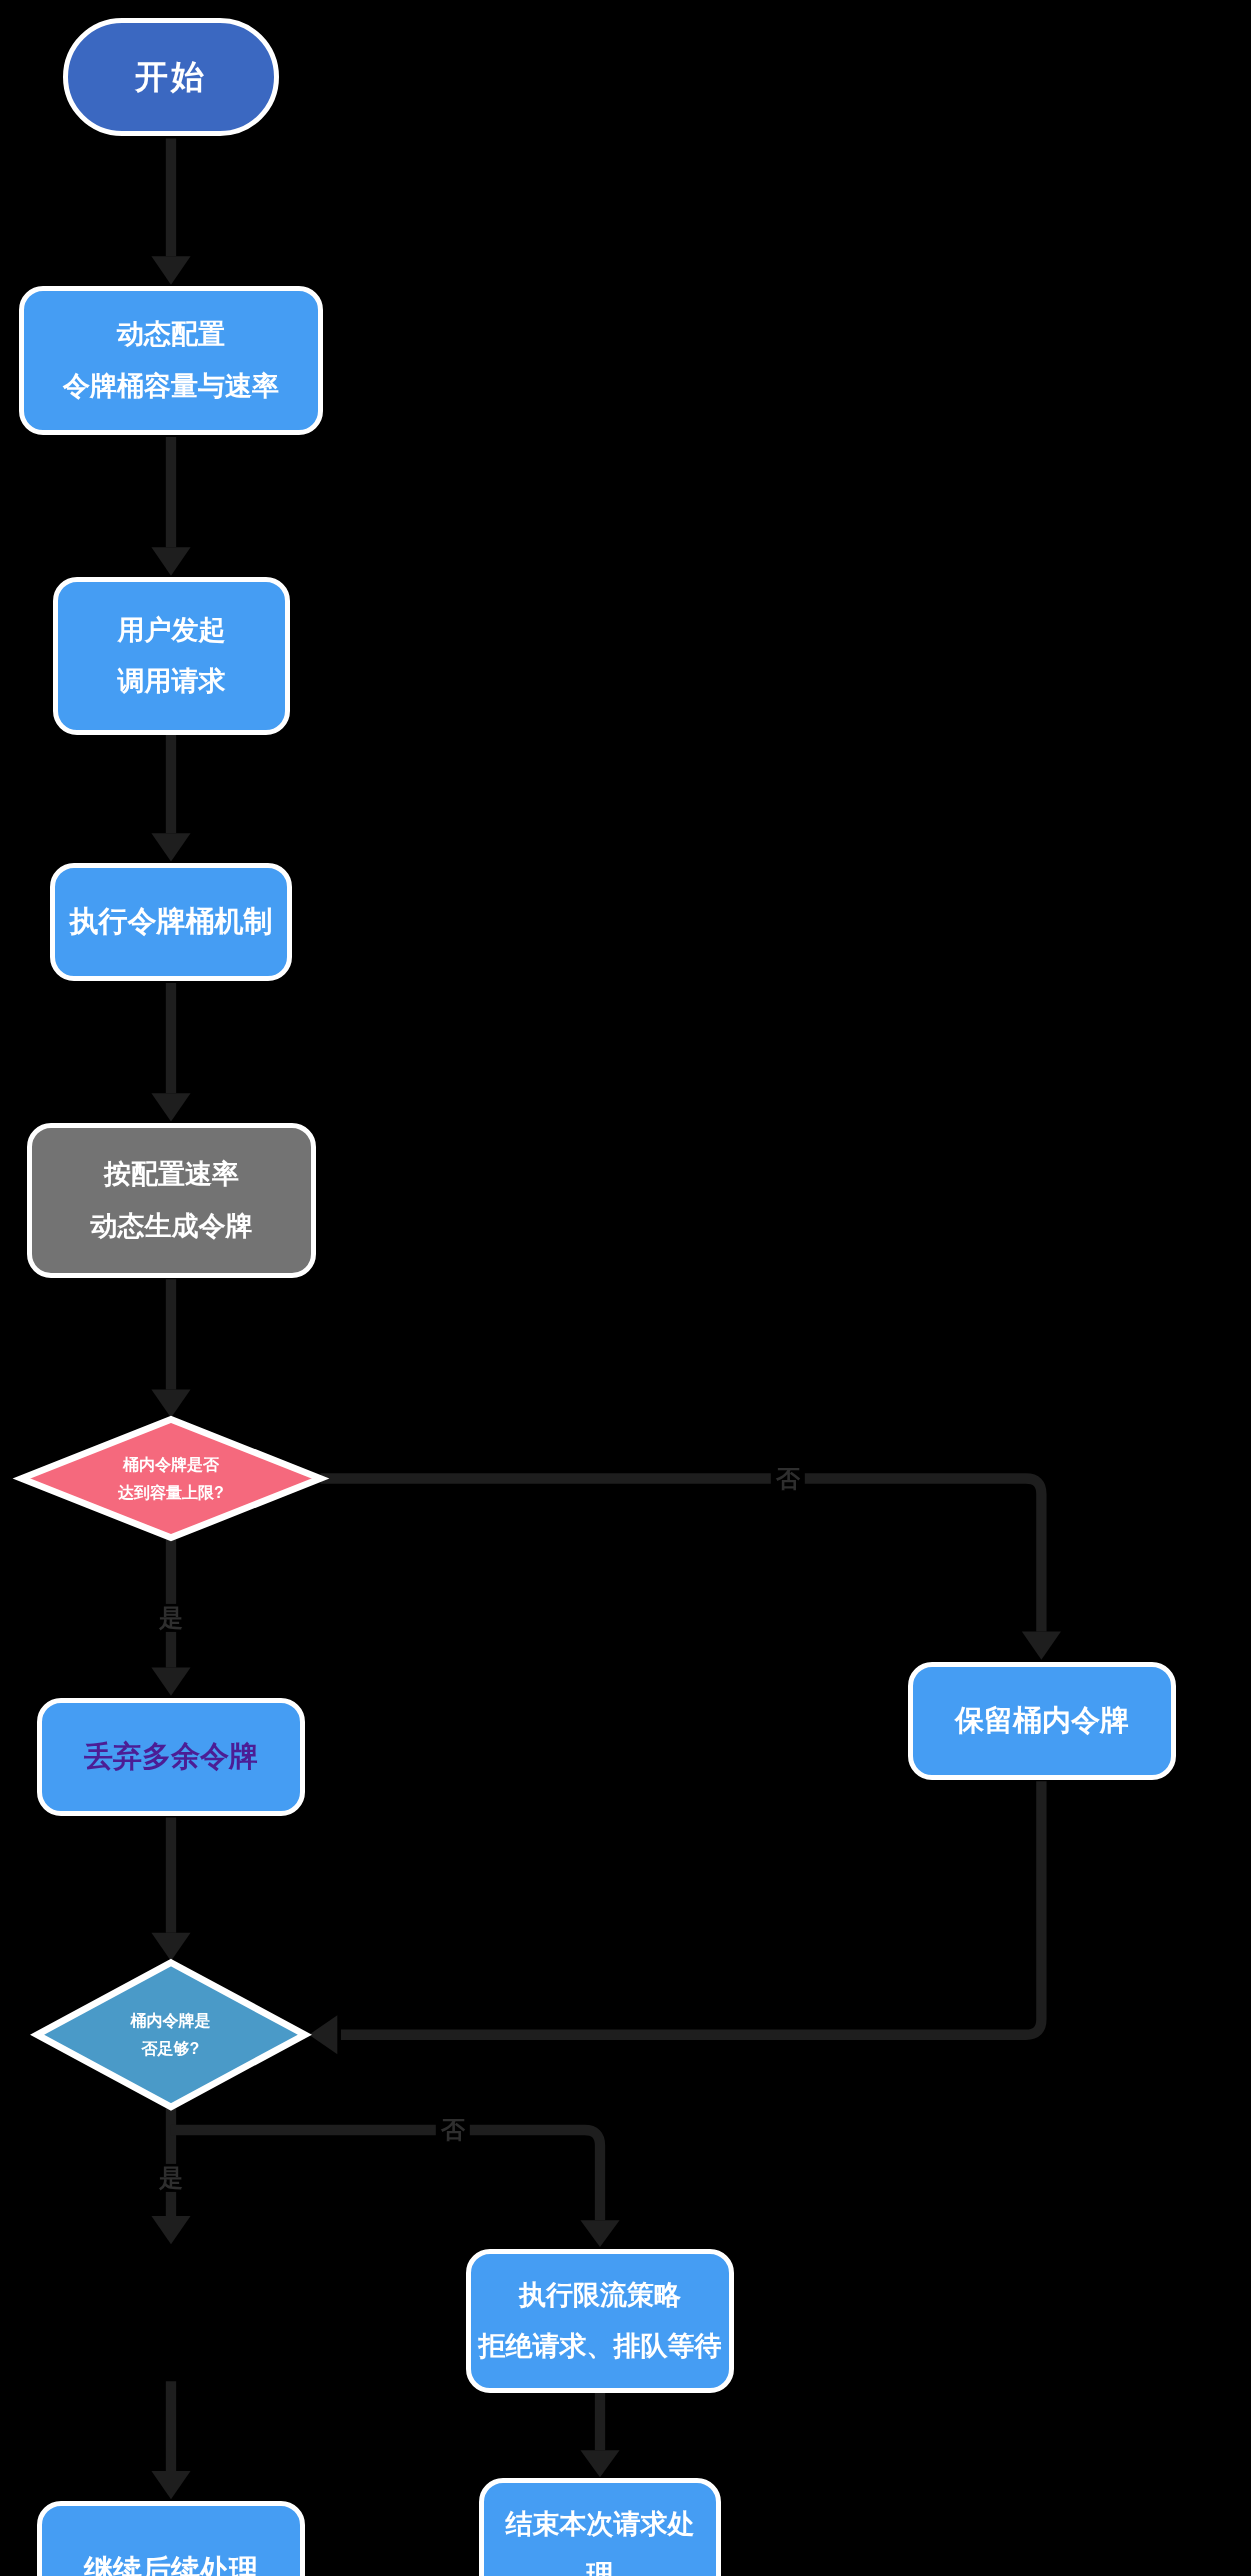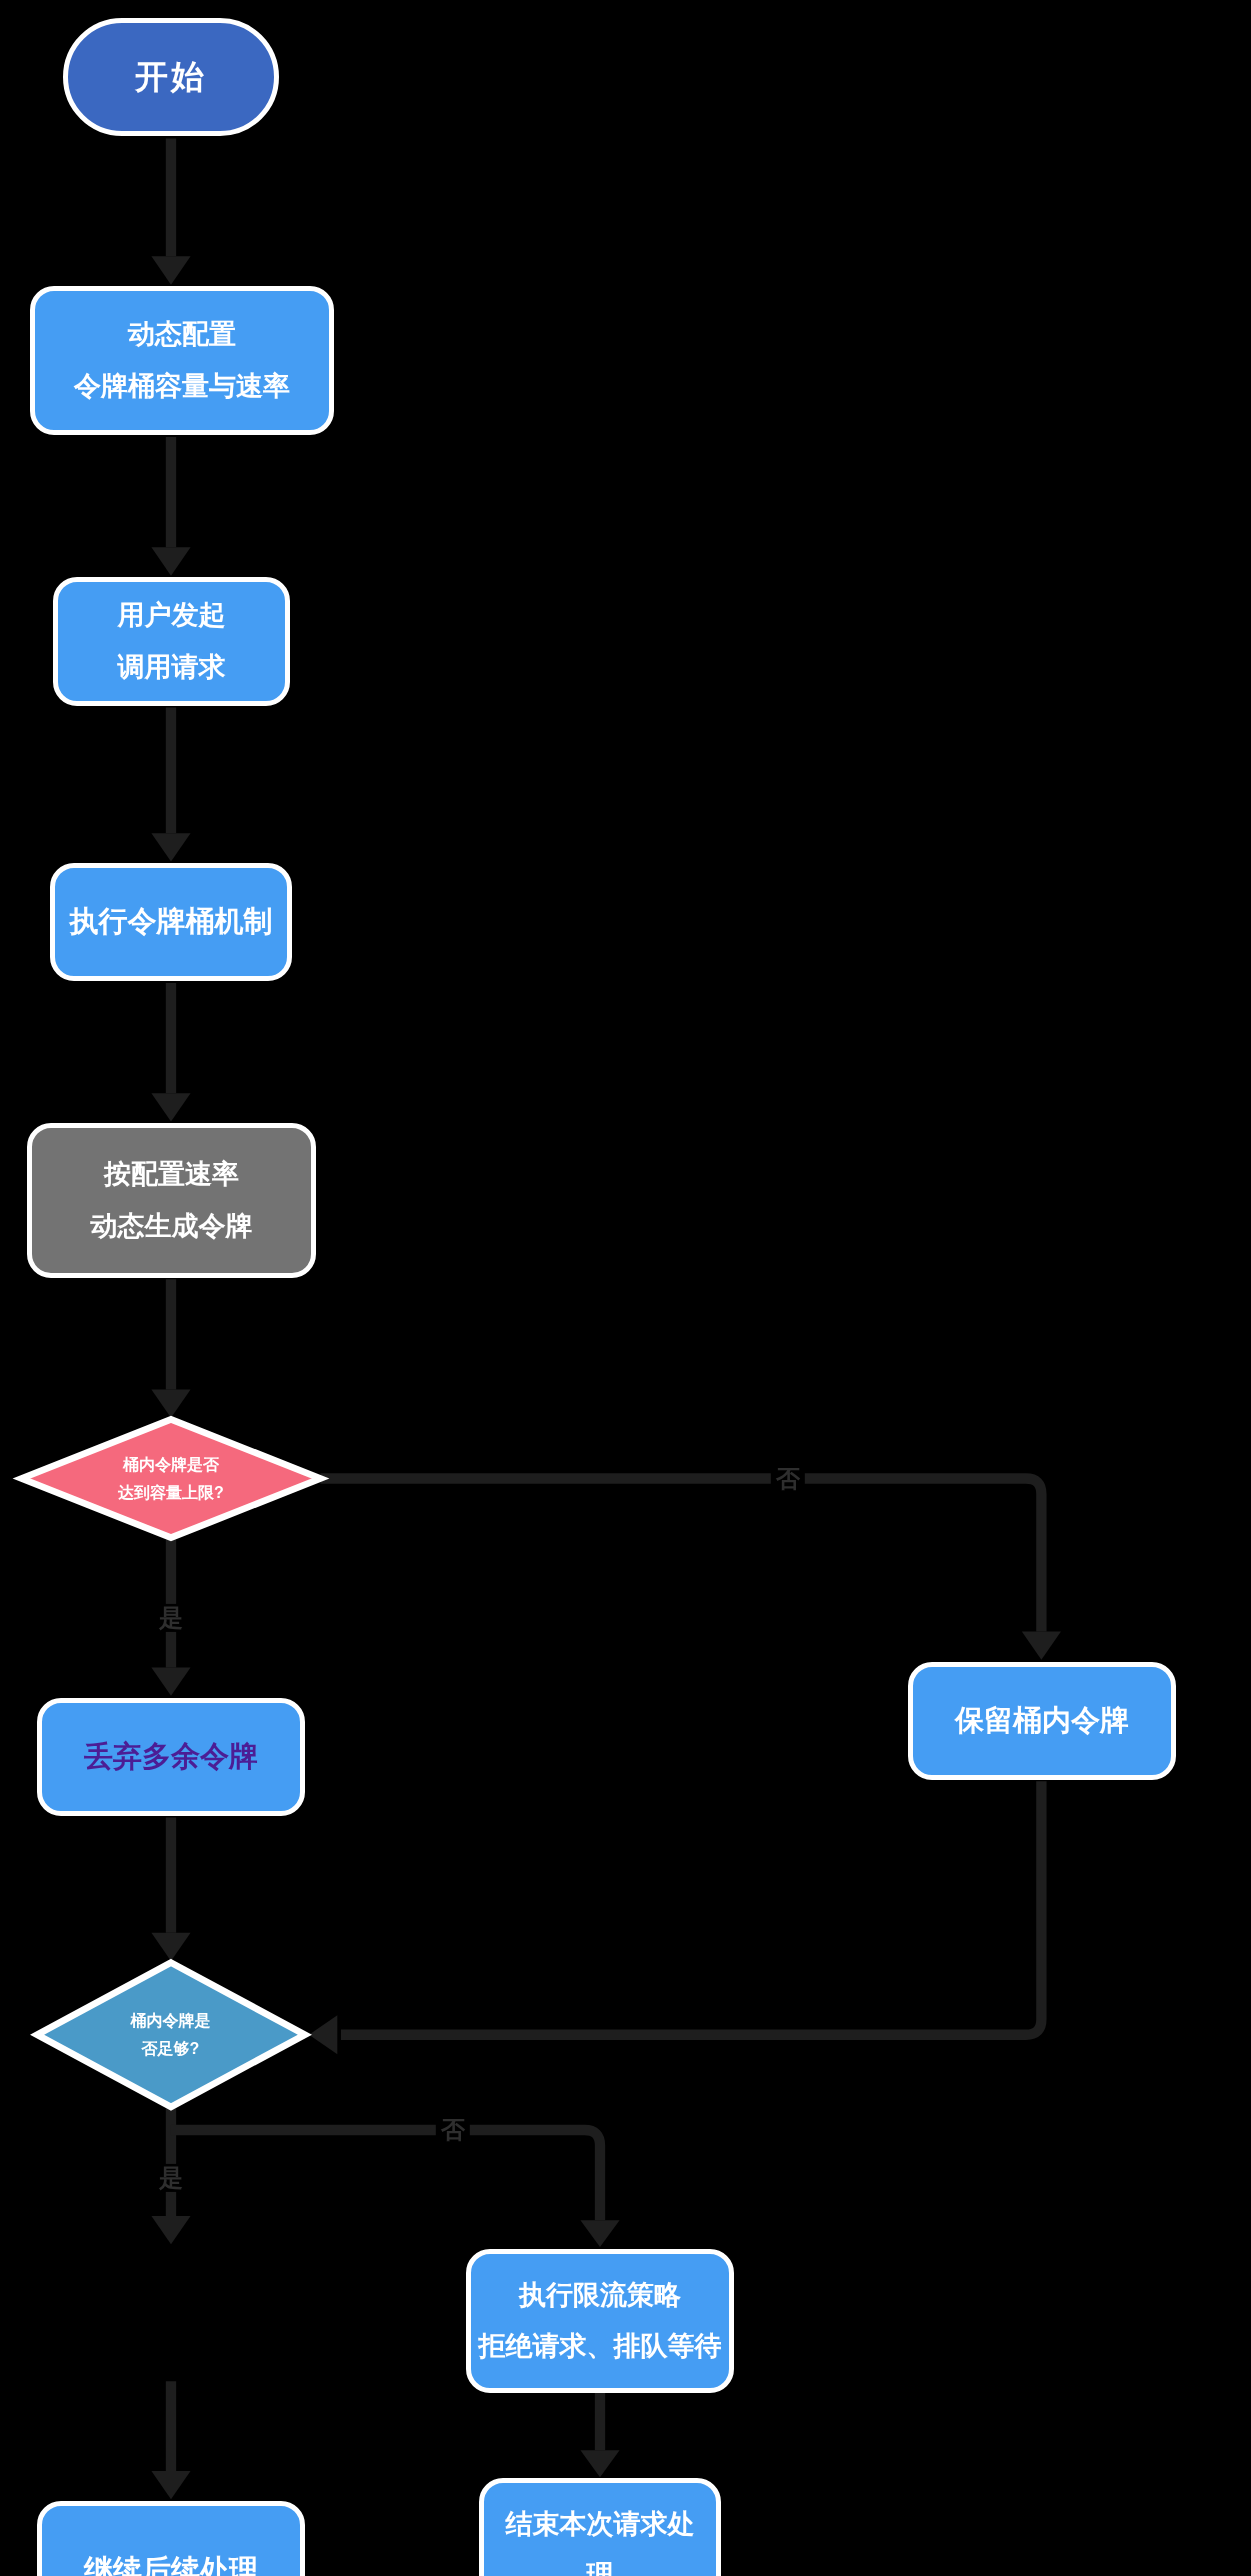--- a/index.html
+++ b/index.html
@@ -69,26 +69,26 @@
       <polygon points="610,5497 610,5573 555,5535"></polygon>
     </g>
     <polygon points="332,2755 622,2870 332,2985 42,2870" stroke-width="13" stroke="#ffffff" fill="#f5697d"></polygon>
     <polygon points="332,3810 592,3950 332,4090 72,3950" stroke-width="13" stroke="#ffffff" fill="#4a9ac8"></polygon>
   </svg>
 
   <div class="node terminal fs-start" style="left: 63px; top: 18px; width: 216px; height: 118px; background-color: rgb(59, 104, 193);">
     <span style="color: rgb(255, 255, 255);">开始</span>
   </div>
 
-  <div class="node rect fs-multi" style="left: 19px; top: 286px; width: 304px; height: 149px; background-color: rgb(69, 157, 243); margin-left: 11px;">
+  <div class="node rect fs-multi" style="left: 19px; top: 286px; width: 304px; height: 149px; background-color: rgb(69, 157, 243);">
     <span style="color: rgb(255, 255, 255);">动态配置</span>
     <span style="color: rgb(255, 255, 255);">令牌桶容量与速率</span>
   </div>
 
-  <div class="node rect fs-multi" style="left: 53px; top: 577px; width: 237px; height: 129px; background-color: rgb(69, 157, 243);">
+  <div class="node rect fs-multi" style="left: 53px; top: 577px; width: 237px; height: 158px; background-color: rgb(69, 157, 243);">
     <span style="color: rgb(255, 255, 255);">用户发起</span>
     <span style="color: rgb(255, 255, 255);">调用请求</span>
   </div>
 
   <div class="node rect fs-single" style="left: 50px; top: 863px; width: 242px; height: 118px; background-color: rgb(69, 157, 243);">
     <span style="color: rgb(255, 255, 255);">执行令牌桶机制</span>
   </div>
 
   <div class="node rect fs-multi" style="left: 27px; top: 1123px; width: 289px; height: 155px; background-color: #737373;">
     <span style="color: rgb(255, 255, 255);">按配置速率</span>

